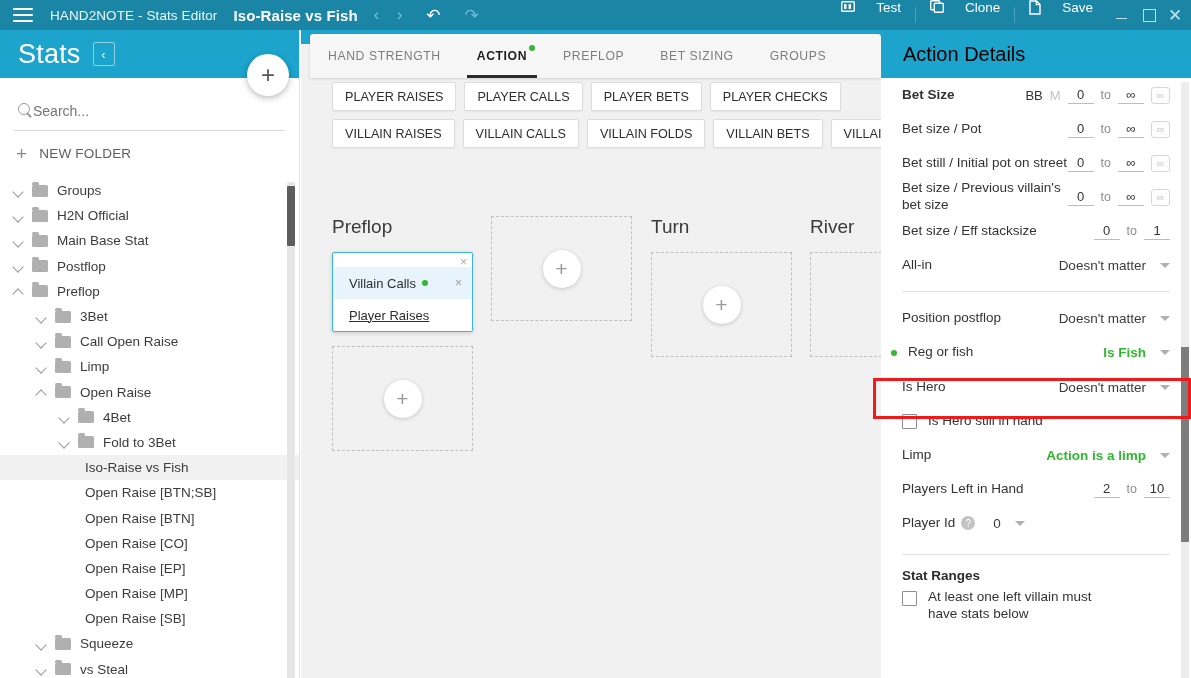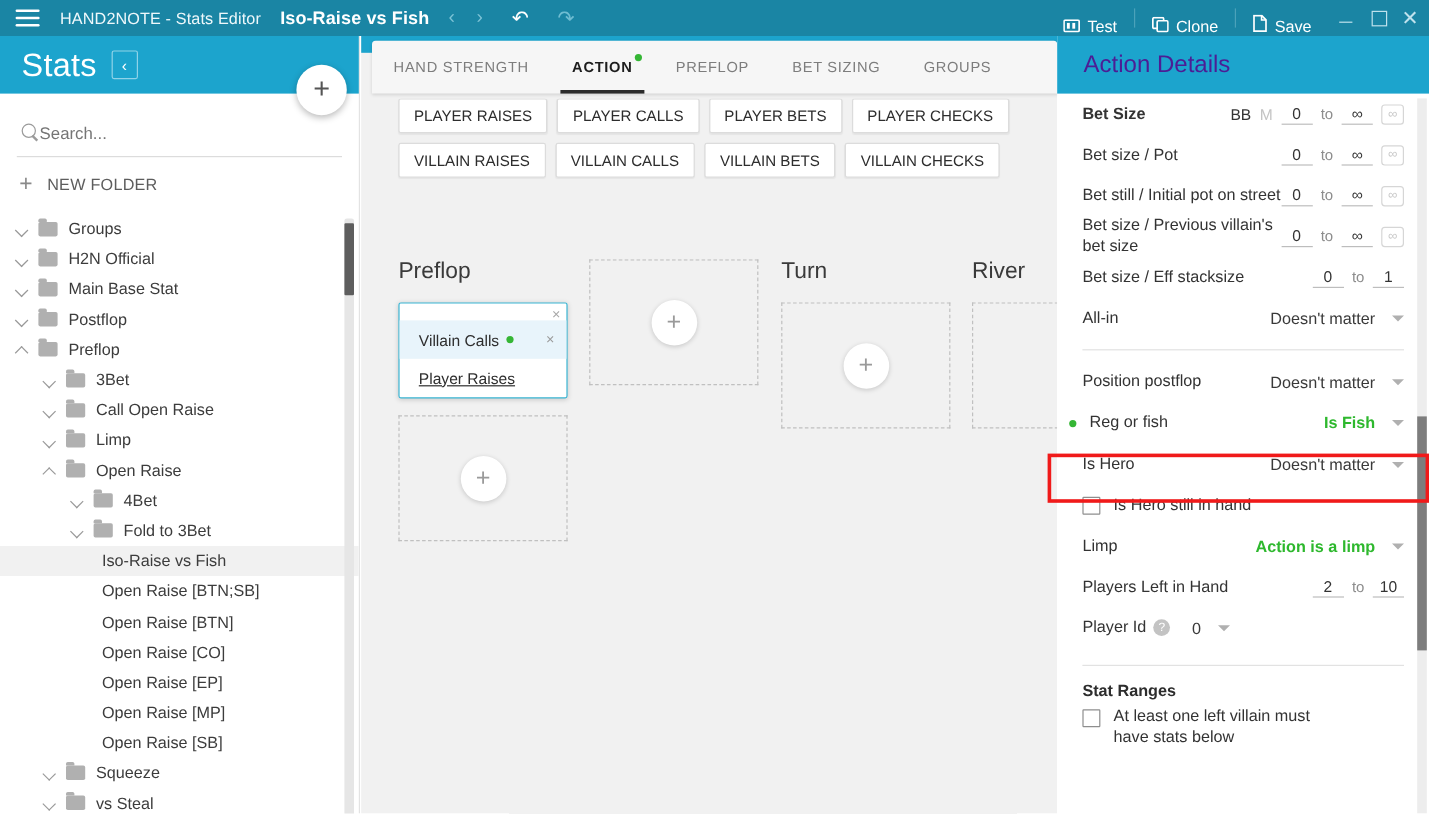--- a/index.html
+++ b/index.html
@@ -22,21 +22,21 @@
   .burger span { display: block; width: 20px; height: 2px; background: #fff; border-radius: 1px; }
   .app-title { font-size: 13.5px; color: #eef8fb; margin-left: 4px; letter-spacing: .1px; }
   .doc-title { font-size: 15px; font-weight: bold; color: #ffffff; margin-left: 16px; letter-spacing: .1px; }
   .navarrows { display: flex; align-items: center; margin-left: 16px; gap: 18px; }
   .navarrow { font-size: 16px; color: #7dc3d6; cursor: pointer; line-height: 1; }
   .histarrows { display: flex; align-items: center; margin-left: 24px; gap: 24px; }
   .hist-undo, .hist-redo { font-size: 17px; line-height: 1; cursor: pointer; }
   .hist-undo { color: #ffffff; }
   .hist-redo { color: #6fbdd2; }
   .topright { margin-left: auto; display: flex; align-items: center; height: 30px; }
-  .tb-action { display: flex; align-items: flex-end; gap: 6px; padding: 0 14px; height: 30px;
+  .tb-action { display: flex; align-items: flex-start; gap: 21px; padding: 0 14px; height: 30px;
     color: #fff; font-size: 13.5px; cursor: pointer; }
   .tb-sep { width: 1px; height: 16px; background: #4ba2ba; }
   .tb-ico { display: inline-block; }
   .wbtn { width: 28px; height: 30px; display: flex; align-items: center; justify-content: center;
     color: #bde3ee; font-size: 14px; cursor: pointer; }
   .wbtn.min::after { content: ""; display: block; width: 11px; height: 1.6px; background: #bfe2ed; margin-top: 7px; }
   .wbtn.max::after { content: ""; display: block; width: 11px; height: 11px; border: 1.6px solid #bfe2ed; }
   .wbtn.close { font-size: 17px; color: #bfe2ed; padding-right: 4px; }
 
   
@@ -123,21 +123,21 @@
   .actitem.hl { background: #e8f4fb; }
   .actitem .gdot { width: 6px; height: 6px; border-radius: 50%; background: #35b635; margin-left: 6px; }
   .actitem .ix { margin-left: auto; color: #9b9b9b; font-size: 12px; }
   .actitem.underline span.lbl { text-decoration: underline; }
 
   .hscroll { position: absolute; left: 312px; top: 646px; width: 558px; height: 16px; display: flex; align-items: center; }
 
   
   .rpanel { position: absolute; left: 881px; top: 30px; width: 310px; height: 648px; background: #fff; }
   .rp-head { height: 48px; background: #1ca4cd; display: flex; align-items: center; padding-left: 22px; }
-  .rp-head .t { color: #4c1d95; font-size: 20px; }
+  .rp-head .t { color: #000000; font-size: 20px; }
   .rp-body { position: absolute; left: 0; top: 48px; width: 310px; height: 600px; overflow: hidden; }
   .frow { display: flex; align-items: center; min-height: 34px; padding: 0 21px; position: relative; }
   .flabel { font-size: 13.5px; color: #333; line-height: 1.25; }
   .flabel.bold { font-weight: bold; }
   .fright { margin-left: auto; display: flex; align-items: center; gap: 7px; }
   .unit { font-size: 13px; color: #333; }
   .unit.off { color: #c4c4c4; }
   .numin { width: 26px; text-align: center; font-size: 13px; color: #333;
     border-bottom: 1px solid #bdbdbd; padding-bottom: 1px; cursor: text; }
   .tword { font-size: 12.5px; color: #8d8d8d; }
@@ -364,20 +364,21 @@
     <div class="btnrows">
       <div class="btnrow" id="btnrow1">
           <div class="pbtn">PLAYER RAISES</div>
           <div class="pbtn">PLAYER CALLS</div>
           <div class="pbtn">PLAYER BETS</div>
           <div class="pbtn">PLAYER CHECKS</div>
         </div>
       <div class="btnrow" id="btnrow2">
           <div class="pbtn">VILLAIN RAISES</div>
           <div class="pbtn">VILLAIN CALLS</div>
+          <div class="pbtn">VILLAIN FOLDS</div>
           <div class="pbtn">VILLAIN BETS</div>
           <div class="pbtn">VILLAIN CHECKS</div>
         </div>
     </div>
 
     <div class="streets">
 
       <div class="street" style="left:31px">
         <div class="hdr">Preflop</div>
         <div class="actcard">

